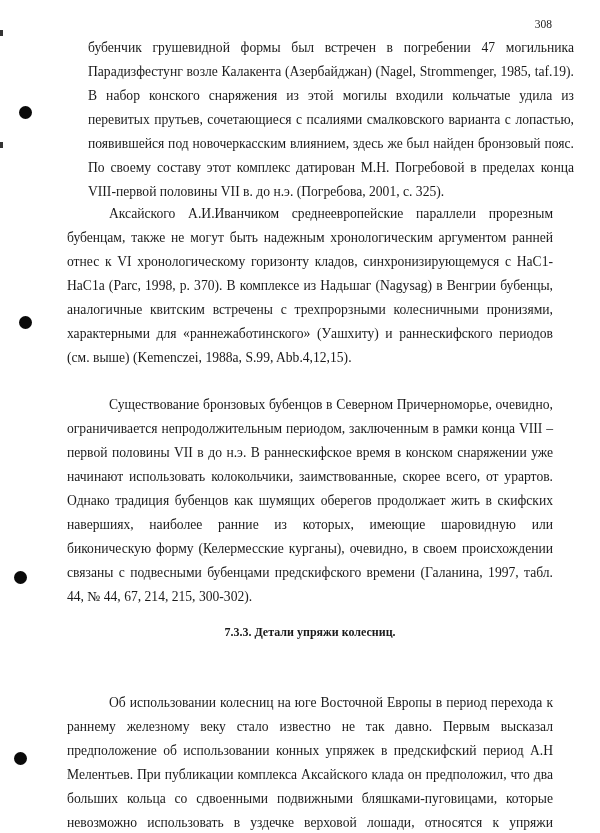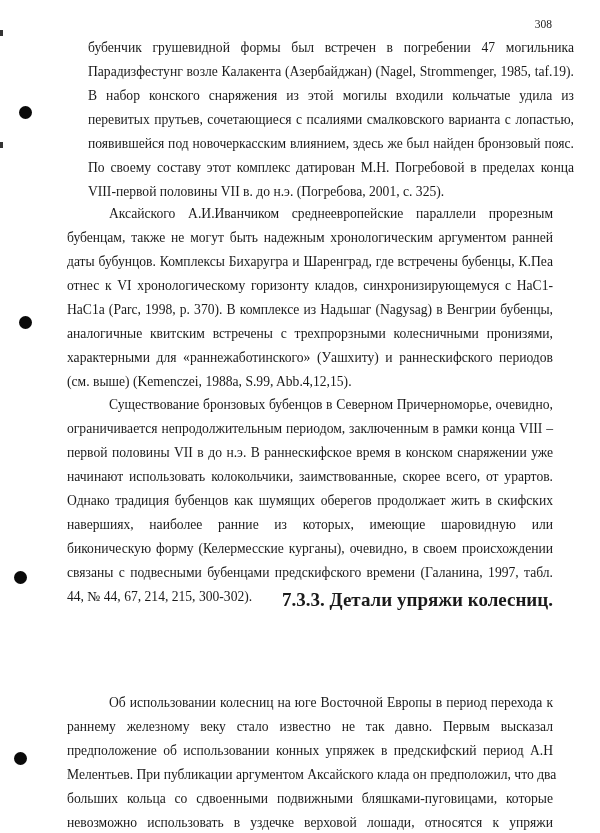--- a/index.html
+++ b/index.html
@@ -13,22 +13,22 @@
   }
   .text-block {
     position: absolute; left: 67px; width: 486px;
     font-size: 13.6px; line-height: 24px;
     text-align: justify; text-align-last: left;
   }
   .line { display: block; text-align: justify; text-align-last: justify; white-space: nowrap; height: 24px; }
   .line.last { text-align-last: left; }
   .line.indent { padding-left: 42px; }
   .heading {
-    position: absolute; left: 67px; width: 486px; top: 588px;
-    text-align: right; font-weight: bold; font-size: 19px; line-height: 24px;
+    position: absolute; left: 67px; width: 486px; top: 620px;
+    text-align: center; font-weight: bold; font-size: 12px; line-height: 24px;
   }
   .hole {
     position: absolute; width: 13px; height: 13px; border-radius: 50%; background: #0a0a0a;
   }
   .mark {
     position: absolute; width: 3px; height: 6px; background: #333;
   }
 </style>
 </head>
 <body>
@@ -50,21 +50,20 @@
     <span class="line">В набор конского снаряжения из этой могилы входили кольчатые удила из</span>
     <span class="line">перевитых прутьев, сочетающиеся с псалиями смалковского варианта с лопастью,</span>
     <span class="line">появившейся под новочеркасским влиянием, здесь же был найден бронзовый пояс.</span>
     <span class="line">По своему составу этот комплекс датирован М.Н. Погребовой в пределах конца</span>
     <span class="line last">VIII-первой половины VII в. до н.э. (Погребова, 2001, с. 325).</span>
   </div>
 
   <div class="text-block" style="top:202px;">
     <span class="line indent">Аксайского А.И.Иванчиком среднеевропейские параллели прорезным</span>
     <span class="line">бубенцам, также не могут быть надежным хронологическим аргументом ранней</span>
-    <span class="line">даты бубунцов. Комплексы Бихаругра и Шаренград, где встречены бубенцы, К.Пеа</span>
     <span class="line">отнес к VI хронологическому горизонту кладов, синхронизирующемуся с НаС1-</span>
     <span class="line">НаС1а (Parc, 1998, p. 370). В комплексе из Надьшаг (Nagysag) в Венгрии бубенцы,</span>
     <span class="line">аналогичные квитским встречены с трехпрорзными колесничными пронизями,</span>
     <span class="line">характерными для «раннежаботинского» (Уашхиту) и раннескифского периодов</span>
     <span class="line last">(см. выше) (Kemenczei, 1988a, S.99, Abb.4,12,15).</span>
   </div>
 
   <div class="text-block" style="top:393px;">
     <span class="line indent">Существование бронзовых бубенцов в Северном Причерноморье, очевидно,</span>
     <span class="line">ограничивается непродолжительным периодом, заключенным в рамки конца VIII –</span>
@@ -76,18 +75,18 @@
     <span class="line">связаны с подвесными бубенцами предскифского времени (Галанина, 1997, табл.</span>
     <span class="line last">44, № 44, 67, 214, 215, 300-302).</span>
   </div>
 
   <div class="heading">7.3.3. Детали упряжи колесниц.</div>
 
   <div class="text-block" style="top:647px;margin-top:44px;">
     <span class="line indent">Об использовании колесниц на юге Восточной Европы в период перехода к</span>
     <span class="line">раннему железному веку стало известно не так давно. Первым высказал</span>
     <span class="line">предположение об использовании конных упряжек в предскифский период А.Н</span>
-    <span class="line">Мелентьев. При публикации аргументом Аксайского клада он предположил, что два</span>
+    <span class="line">Мелентьев. При публикации комплекса Аксайского клада он предположил, что два</span>
     <span class="line">больших кольца со сдвоенными подвижными бляшками-пуговицами, которые</span>
     <span class="line">невозможно использовать в уздечке верховой лошади, относятся к упряжи</span>
   </div>
 
 </div>
 
 </body></html>

